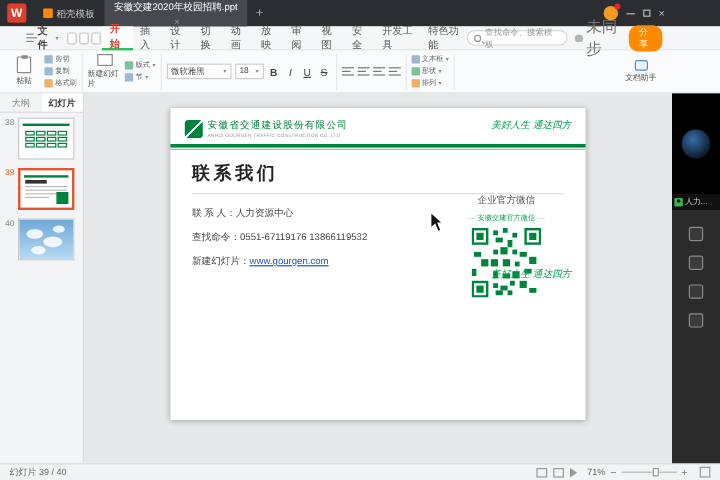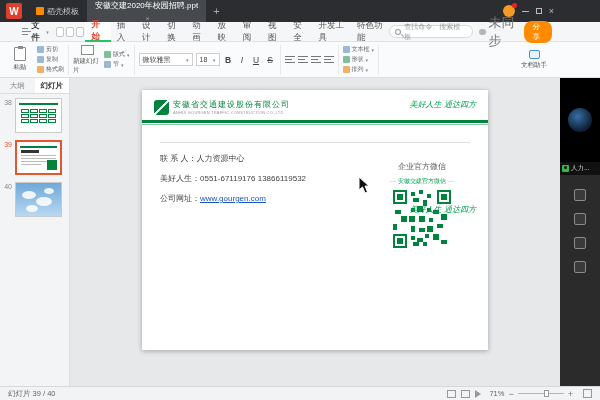--- a/index.html
+++ b/index.html
@@ -342,30 +342,31 @@
           <div>
             <div class="cname">安徽省交通建设股份有限公司</div>
             <div class="cen">ANHUI GOURGEN TRAFFIC CONSTRUCTION CO.,LTD</div>
           </div>
         </div>
         <div class="slogan">美好人生 通达四方</div>
       </div>
       <div class="rule1"></div>
       <div class="rule2"></div>
       <div class="sbody">
+        <div class="stitle">联系我们</div>
         <div class="sdiv"></div>
 
         <div class="crow">
           <span>联  系  人：</span><span>人力资源中心</span>
         </div>
         <div class="crow">
-          <span>美好人生：</span><span>0551-67119176 13866119532</span>
+          <span>查找命令：</span><span>0551-67119176 13866119532</span>
         </div>
         <div class="crow">
-          <span>公司网址：</span><span class="lk">www.gourgen.com</span>
+          <span>新建幻灯片：</span><span class="lk">www.gourgen.com</span>
         </div>
 
         <div class="wechat">
           <div class="wtitle">企业官方微信</div>
           <div class="wcap">安徽交建官方微信</div>
           <svg class="qr" viewBox="0 0 29 29">
             <g fill="#00843d">
               <rect x="0" y="0" width="7" height="7"></rect>
                 <rect x="22" y="0" width="7" height="7"></rect>
                 <rect x="0" y="22" width="7" height="7"></rect>

